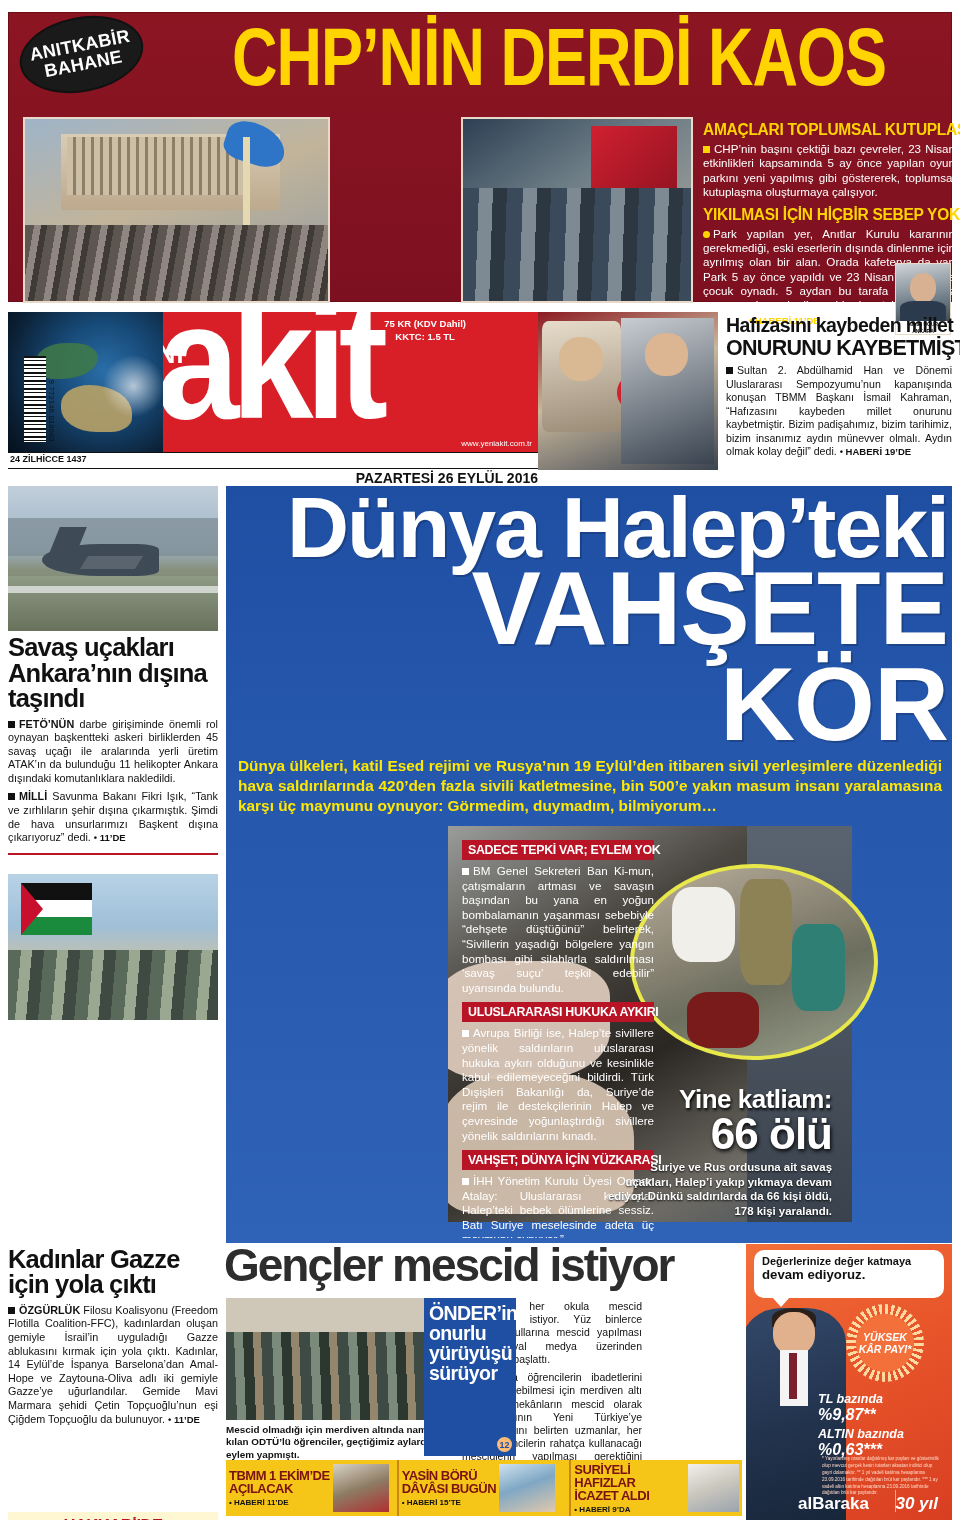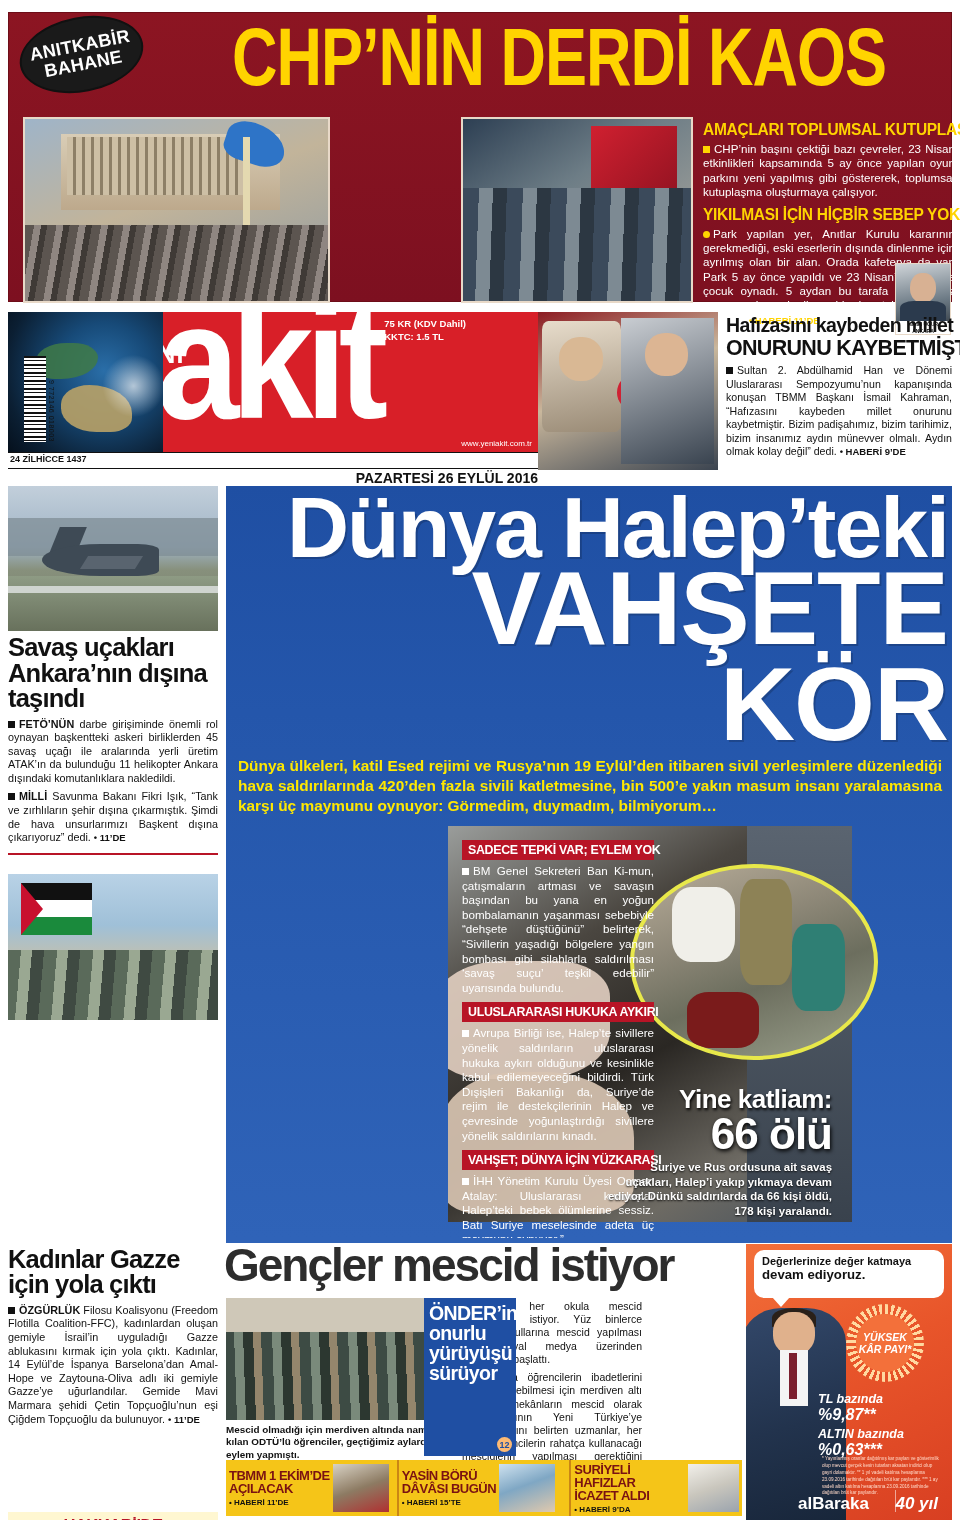--- a/index.html
+++ b/index.html
@@ -125,21 +125,21 @@
     position:absolute; left:-6px; top:-34px; width:392px;
     color:#fff; font-weight:bold; font-size:148px; line-height:1;
     font-family:"Liberation Sans","Liberation Sans",sans-serif;
     letter-spacing:-8px;
     transform: scaleY(1.12); transform-origin: top left;
   }
   .yeni-word{
     position:absolute; left:-41px; top:28px; color:#fff; font-weight:bold; font-size:25px;
     letter-spacing:1px;
   }
-  .price-box{ position:absolute; right:72px; top:6px; color:#fff; font-size:9.5px; text-align:left; font-weight:bold; line-height:1.35;}
+  .price-box{ position:absolute; right:72px; top:6px; color:#fff; font-size:9.5px; text-align:center; font-weight:bold; line-height:1.35;}
   .web-url{ position:absolute; right:6px; bottom:4px; color:#fff; font-size:8px; }
   .hijri{ position:absolute; left:2px; top:142px; font-size:9px; color:#111; font-weight:bold;}
   .gdate{ position:absolute; right:0px; top:158px; font-size:14px; color:#111; font-weight:bold;}
   .masthead-rule{position:absolute;left:0;top:140px;width:530px;height:1px;background:#111;}
   .masthead-rule2{position:absolute;left:0;top:156px;width:530px;height:1px;background:#111;}
 
   
   .story-hafiza { position:absolute; left:538px; top:312px; width:414px; height:158px; }
   .hf-photo{
     position:absolute;left:0;top:0;width:180px;height:158px;overflow:hidden;
@@ -391,21 +391,21 @@
         </div>
         <div class="mic"></div>
       <div class="man">
           <div class="f"></div>
         </div>
     </div>
     <div class="hf-head1">Hafızasını kaybeden millet</div>
     <div class="hf-head2">ONURUNU KAYBETMİŞTİR</div>
     <div class="hf-body">
       <span class="sqk"></span><span>Sultan 2. Abdülhamid Han ve Dönemi Uluslararası Sempozyumu’nun kapanışında konuşan TBMM Başkanı İsmail Kahraman, “Hafızasını kaybeden millet onurunu kaybetmiştir. Bizim padişahımız, bizim tarihimiz, bizim insanımız aydın münevver olmalı. Aydın olmak kolay değil” dedi.</span>
-      <span class="haberi-k">• HABERİ 9’DE</span>
+      <span class="haberi-k">• HABERİ 19’DE</span>
     </div>
   </div>
 
   <div class="blue-main">
     <div class="bm-title">
       <span>Dünya Halep’teki</span>
       <span class="l2">VAHŞETE KÖR</span>
     </div>
     <div class="bm-lead">Dünya ülkeleri, katil Esed rejimi ve Rusya’nın 19 Eylül’den itibaren sivil yerleşimlere düzenlediği hava saldırılarında 420’den fazla sivili katletmesine, bin 500’e yakın masum insanı yaralamasına karşı üç maymunu oynuyor: Görmedim, duymadım, bilmiyorum…</div>
 
@@ -520,21 +520,21 @@
     </div>
     <div class="ad-rates">
       <div class="r-l">TL bazında</div>
       <div class="r-v">%9,87**</div>
       <div class="r-l">ALTIN bazında</div>
       <div class="r-v">%0,63***</div>
     </div>
     <div class="ad-fine">* Yayınlanmış oranlar dağıtılmış kar payları ve gösterimlik olup mevcut gerçek kesin tutarları aksatan indirici olup gayri dolamaktır. ** 1 yıl vadeli katılma hesaplarına 23.09.2016 tarihinde dağıtılan brüt kar paylarıdır. *** 1 ay vadeli altın katılma hesaplarına 23.09.2016 tarihinde dağıtılan brüt kar paylarıdır.</div>
     <div class="ad-logo">alBaraka</div>
     <div class="ad-sep"></div>
-    <div class="ad-30">40 yıl</div>
+    <div class="ad-30">30 yıl</div>
   </div>
 
   <div class="ystrip">
     <div class="ys-cell">
       <div>
         <div class="ys-txt"><span>TBMM 1 EKİM’DE</span><br><span>AÇILACAK</span></div>
         <span class="ys-hab">• HABERİ 11’DE</span>
       </div>
       <div class="ys-img a"></div>
     </div>

